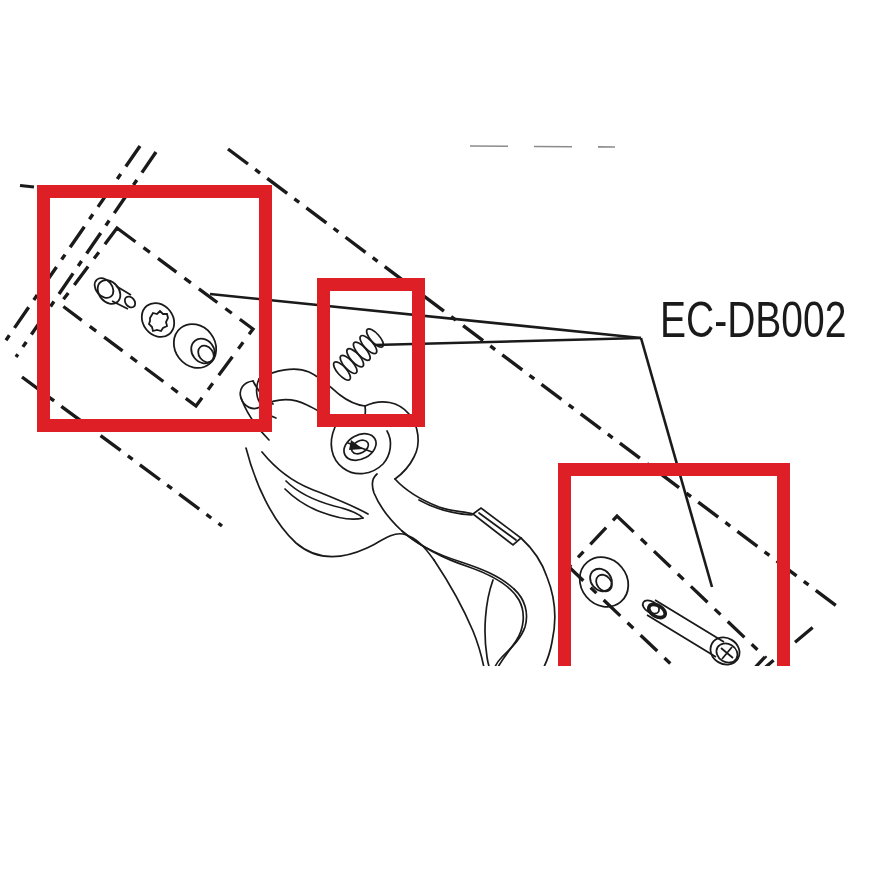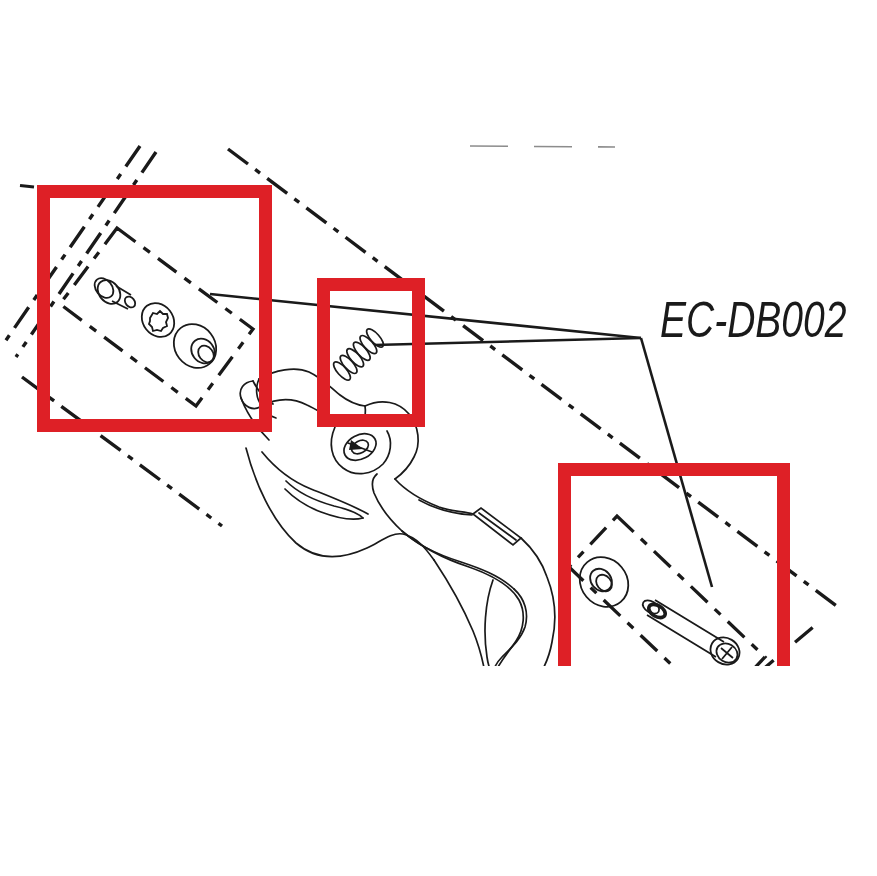--- a/index.html
+++ b/index.html
@@ -1,17 +1,17 @@
 <!DOCTYPE html>
 <html><head>
 <meta charset="utf-8">
 <style>
   html,body{margin:0;padding:0;background:#ffffff;}
   #stage{position:relative;width:877px;height:666px;background:#ffffff;overflow:hidden;
-         font-family:"Liberation Sans",sans-serif;font-style:italic;}
+         font-family:"Liberation Sans",sans-serif;}
   #art{position:absolute;left:0;top:0;}
   .part-label{position:absolute;left:660px;top:295px;font-size:50px;line-height:1;
               color:#1a1a1a;transform:scaleX(0.78);transform-origin:left top;
               white-space:nowrap;font-family:"Liberation Sans",sans-serif;}
   svg *{vector-effect:none;}
 </style>
 </head>
 <body>
 
 <div id="stage">

